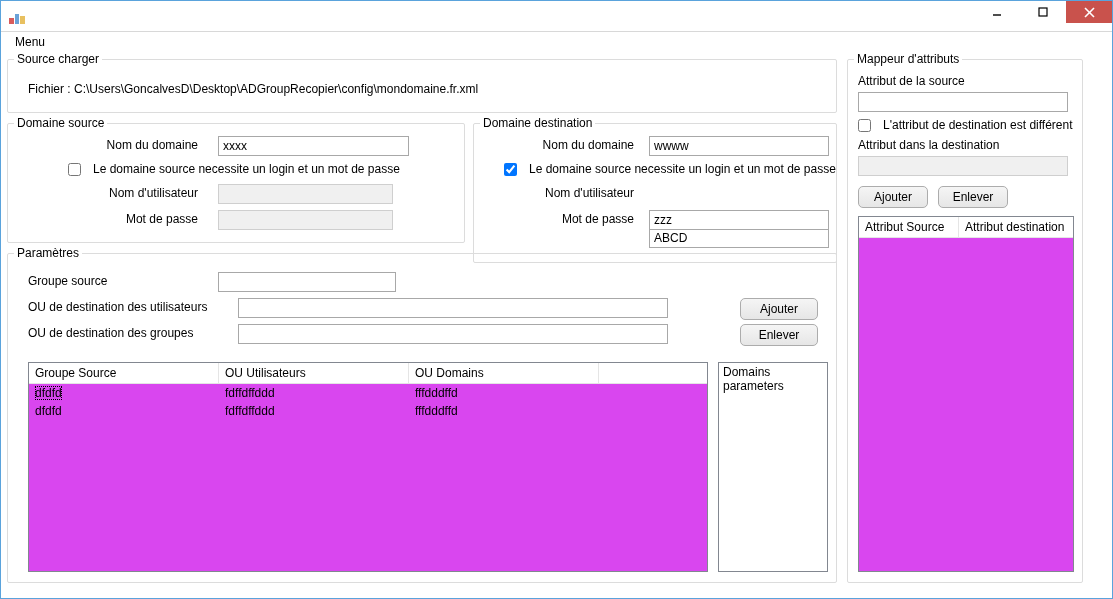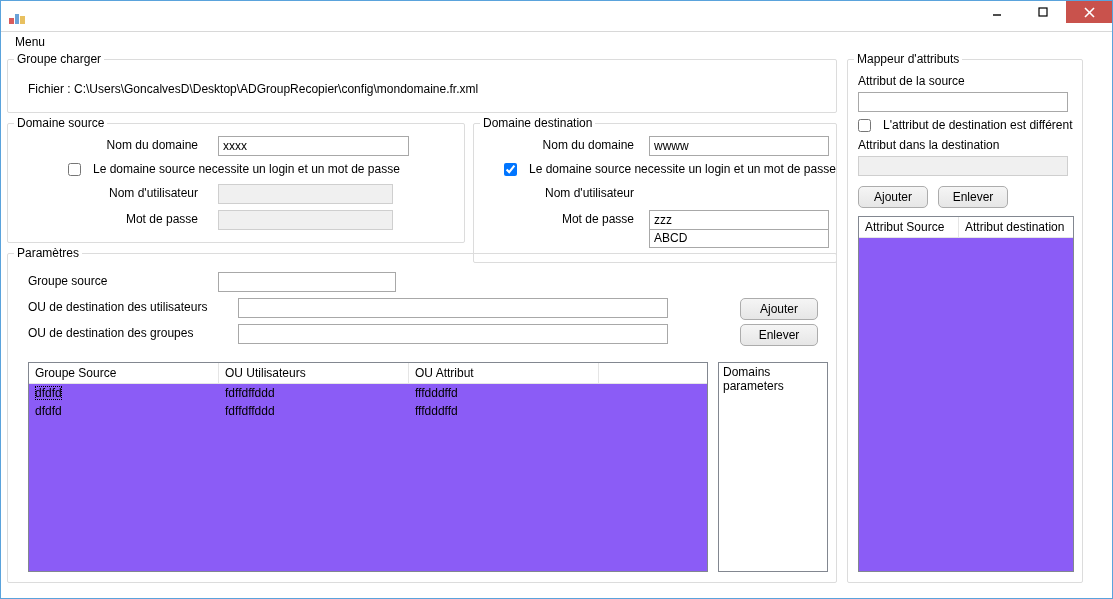--- a/index.html
+++ b/index.html
@@ -126,21 +126,21 @@
     cursor: default;
     text-align:center;
     box-sizing:border-box;
     padding: 0 10px;
   }
 
   
   .listview {
     position:absolute;
     border:1px solid #828790;
-    background:#8b5cf6;
+    background:#d946ef;
     box-sizing:border-box;
     overflow:hidden;
   }
   .lv-head { display:flex; background:#fff; border-bottom:1px solid #e5e5e5;}
   .lv-head .col {
     padding: 3px 6px;
     border-right:1px solid #e5e5e5;
     box-sizing:border-box;
     white-space:nowrap;
     overflow:hidden;
@@ -194,21 +194,21 @@
     </div>
   </div>
 
   <div class="menubar">
     <span class="menu-item">Menu</span>
   </div>
 
   <div class="client">
 
     <div class="gbox" style="left:6px; top:6px; width:830px; height:54px;">
-      <span class="legend">Groupe charger</span>
+      <span class="legend">Source charger</span>
       <span class="label" style="left:20px; top:22px;">
         <span>Fichier : </span><span>C:\Users\GoncalvesD\Desktop\ADGroupRecopier\config\mondomaine.fr.xml</span>
       </span>
     </div>
 
     <div class="gbox" style="left:6px; top:70px; width:458px; height:120px;">
       <span class="legend">Domaine source</span>
 
       <span class="label label-r" style="left:40px; top:14px; width:150px;">Nom du domaine</span>
       <input type="text" style="left: 210px; top: 12px; width: 191px;" value="xxxx">
@@ -255,21 +255,21 @@
       <span class="label" style="left:20px; top:72px;">OU de destination des groupes</span>
       <input type="text" style="left: 230px; top: 70px; width: 430px;" value="">
 
       <button class="btn" style="left:732px; top:44px; width:78px;">Ajouter</button>
       <button class="btn" style="left:732px; top:70px; width:78px;">Enlever</button>
 
       <div class="listview" style="left:20px; top:108px; width:680px; height:210px;">
         <div class="lv-head">
           <div class="col" style="width:190px;">Groupe Source</div>
           <div class="col" style="width:190px;">OU Utilisateurs</div>
-          <div class="col" style="width:190px; border-right:1px solid #e5e5e5;">OU Attribut</div>
+          <div class="col" style="width:190px; border-right:1px solid #e5e5e5;">OU Domains</div>
           <div class="col" style="flex:1; border-right:none;"></div>
         </div>
         <div class="lv-body">
           <div class="row">
             <div class="cell" style="width:190px;"><span class="dotted-sel">dfdfd</span></div>
             <div class="cell" style="width:190px;">fdffdffddd</div>
             <div class="cell" style="width:190px;">fffdddffd</div>
           </div>
           <div class="row">
             <div class="cell" style="width:190px;">dfdfd</div>

